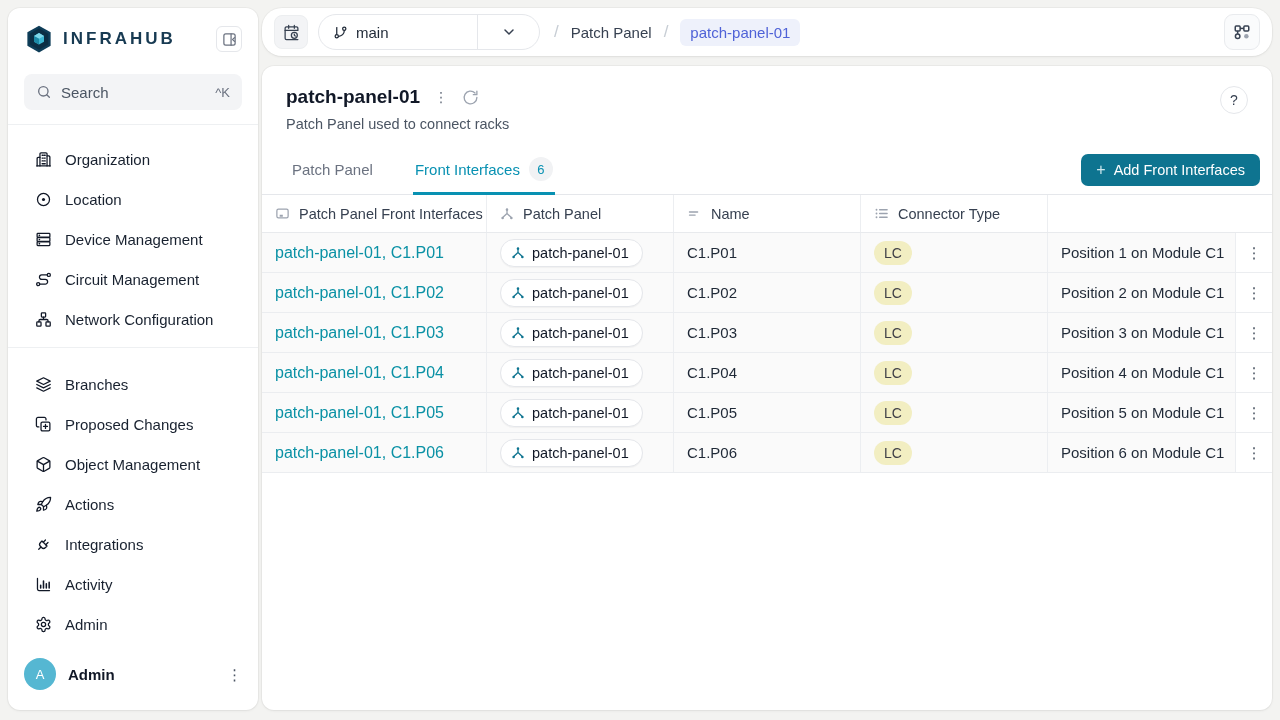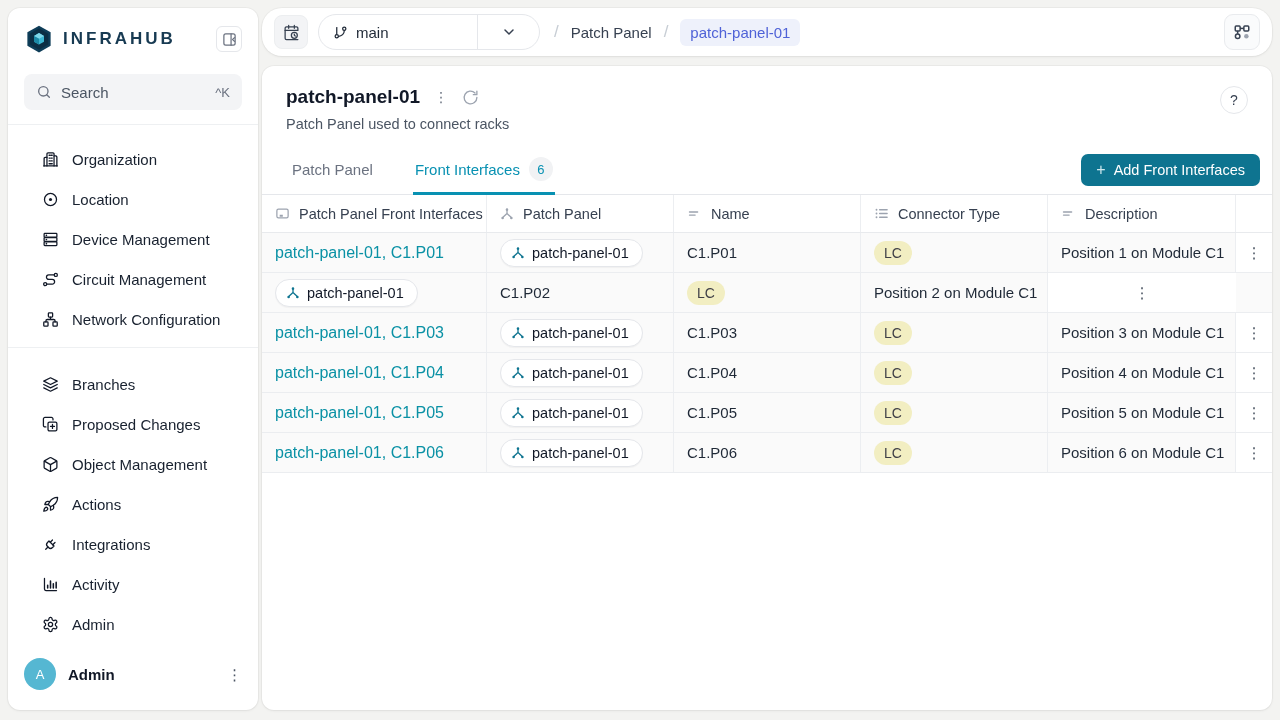--- a/index.html
+++ b/index.html
@@ -18,21 +18,21 @@
   .collapse-btn { width:26px; height:26px; border:1px solid #e5e7eb; border-radius:6px;
     display:flex; align-items:center; justify-content:center; color:#6b7280; background:#fff; cursor:pointer; }
   .side-search { margin:12px 16px 14px; }
   .search-box { height:36px; background:#f3f4f6; border-radius:8px; display:flex; align-items:center;
     padding:0 12px; gap:9px; color:#6b7280; font-size:15px; cursor:pointer; }
   .search-box .grow { flex:1; color:#4b5563; }
   .kbd { font-size:13px; color:#6b7280; }
   .side-sep { border-top:1px solid #eef0f2; }
   .nav-group1 { height:238px; padding-top:14px; overflow:hidden; border-bottom:1px solid #eef0f2; }
   .nav-group2 { padding-top:16px; flex:1; }
-  .nav-item { height:40px; display:flex; align-items:center; gap:13px; padding:0 34px;
+  .nav-item { height:40px; display:flex; align-items:center; gap:13px; padding:0 27px;
     font-size:15px; color:#18212f; cursor:pointer; }
   .nav-item svg { color:#111827; flex:0 0 auto; }
   .user-row { display:flex; align-items:center; gap:12px; padding:14px 16px 20px; }
   .avatar { width:32px; height:32px; border-radius:50%; background:#55b7d2; color:#fff;
     display:flex; align-items:center; justify-content:center; font-size:13px; }
   .user-name { font-size:15px; font-weight:700; color:#111827; flex:1; }
   .kebab { color:#4b5563; font-size:15px; letter-spacing:0; cursor:pointer; line-height:1; }
 
   
   .topbar { position:absolute; left:262px; top:8px; right:8px; height:48px; background:#fff;
@@ -350,26 +350,20 @@
           </svg>
         <span>Name</span>
       </div>
       <div class="th">
         <svg width="15" height="15" viewBox="0 0 24 24" fill="none" stroke="currentColor" stroke-width="2.2" stroke-linecap="round">
             <path d="M9 6h12M9 12h12M9 18h12"></path>
             <path d="M4 6h.01M4 12h.01M4 18h.01" stroke-width="3"></path>
           </svg>
         <span>Connector Type</span>
       </div>
-      <div class="th">
-        <svg width="15" height="15" viewBox="0 0 24 24" fill="none" stroke="currentColor" stroke-width="2.2" stroke-linecap="round">
-            <path d="M4 9.5h13M4 14.5h9"></path>
-          </svg>
-        <span>Description</span>
-      </div>
       <div class="th"></div>
     </div>
 
     <div class="t-row">
       <div class="td">
           <a class="obj-link">patch-panel-01, C1.P01</a>
         </div>
       <div class="td">
           <span class="pill">
             <svg width="14" height="14" viewBox="0 0 24 24" fill="none" stroke="currentColor" stroke-width="2.2" stroke-linecap="round">
@@ -386,20 +380,23 @@
           <span class="badge-lc">LC</span>
         </div>
       <div class="td">Position 1 on Module C1</div>
       <div class="td actions">
           <span class="kebab">⋮</span>
         </div>
     </div>
 
     <div class="t-row">
       <div class="td">
+          <a class="obj-link">patch-panel-01, C1.P02</a>
+        </div>
+      <div class="td">
           <span class="pill">
             <svg width="14" height="14" viewBox="0 0 24 24" fill="none" stroke="currentColor" stroke-width="2.2" stroke-linecap="round">
               <circle cx="12" cy="4.5" r="2.2" fill="currentColor" stroke="none"></circle>
               <circle cx="4.5" cy="19" r="2.2" fill="currentColor" stroke="none"></circle>
               <circle cx="19.5" cy="19" r="2.2" fill="currentColor" stroke="none"></circle>
               <path d="M12 6.5v4.5M12 11 5.5 17.2M12 11l6.5 6.2"></path>
             </svg>
             <span>patch-panel-01</span>
           </span>
         </div>

